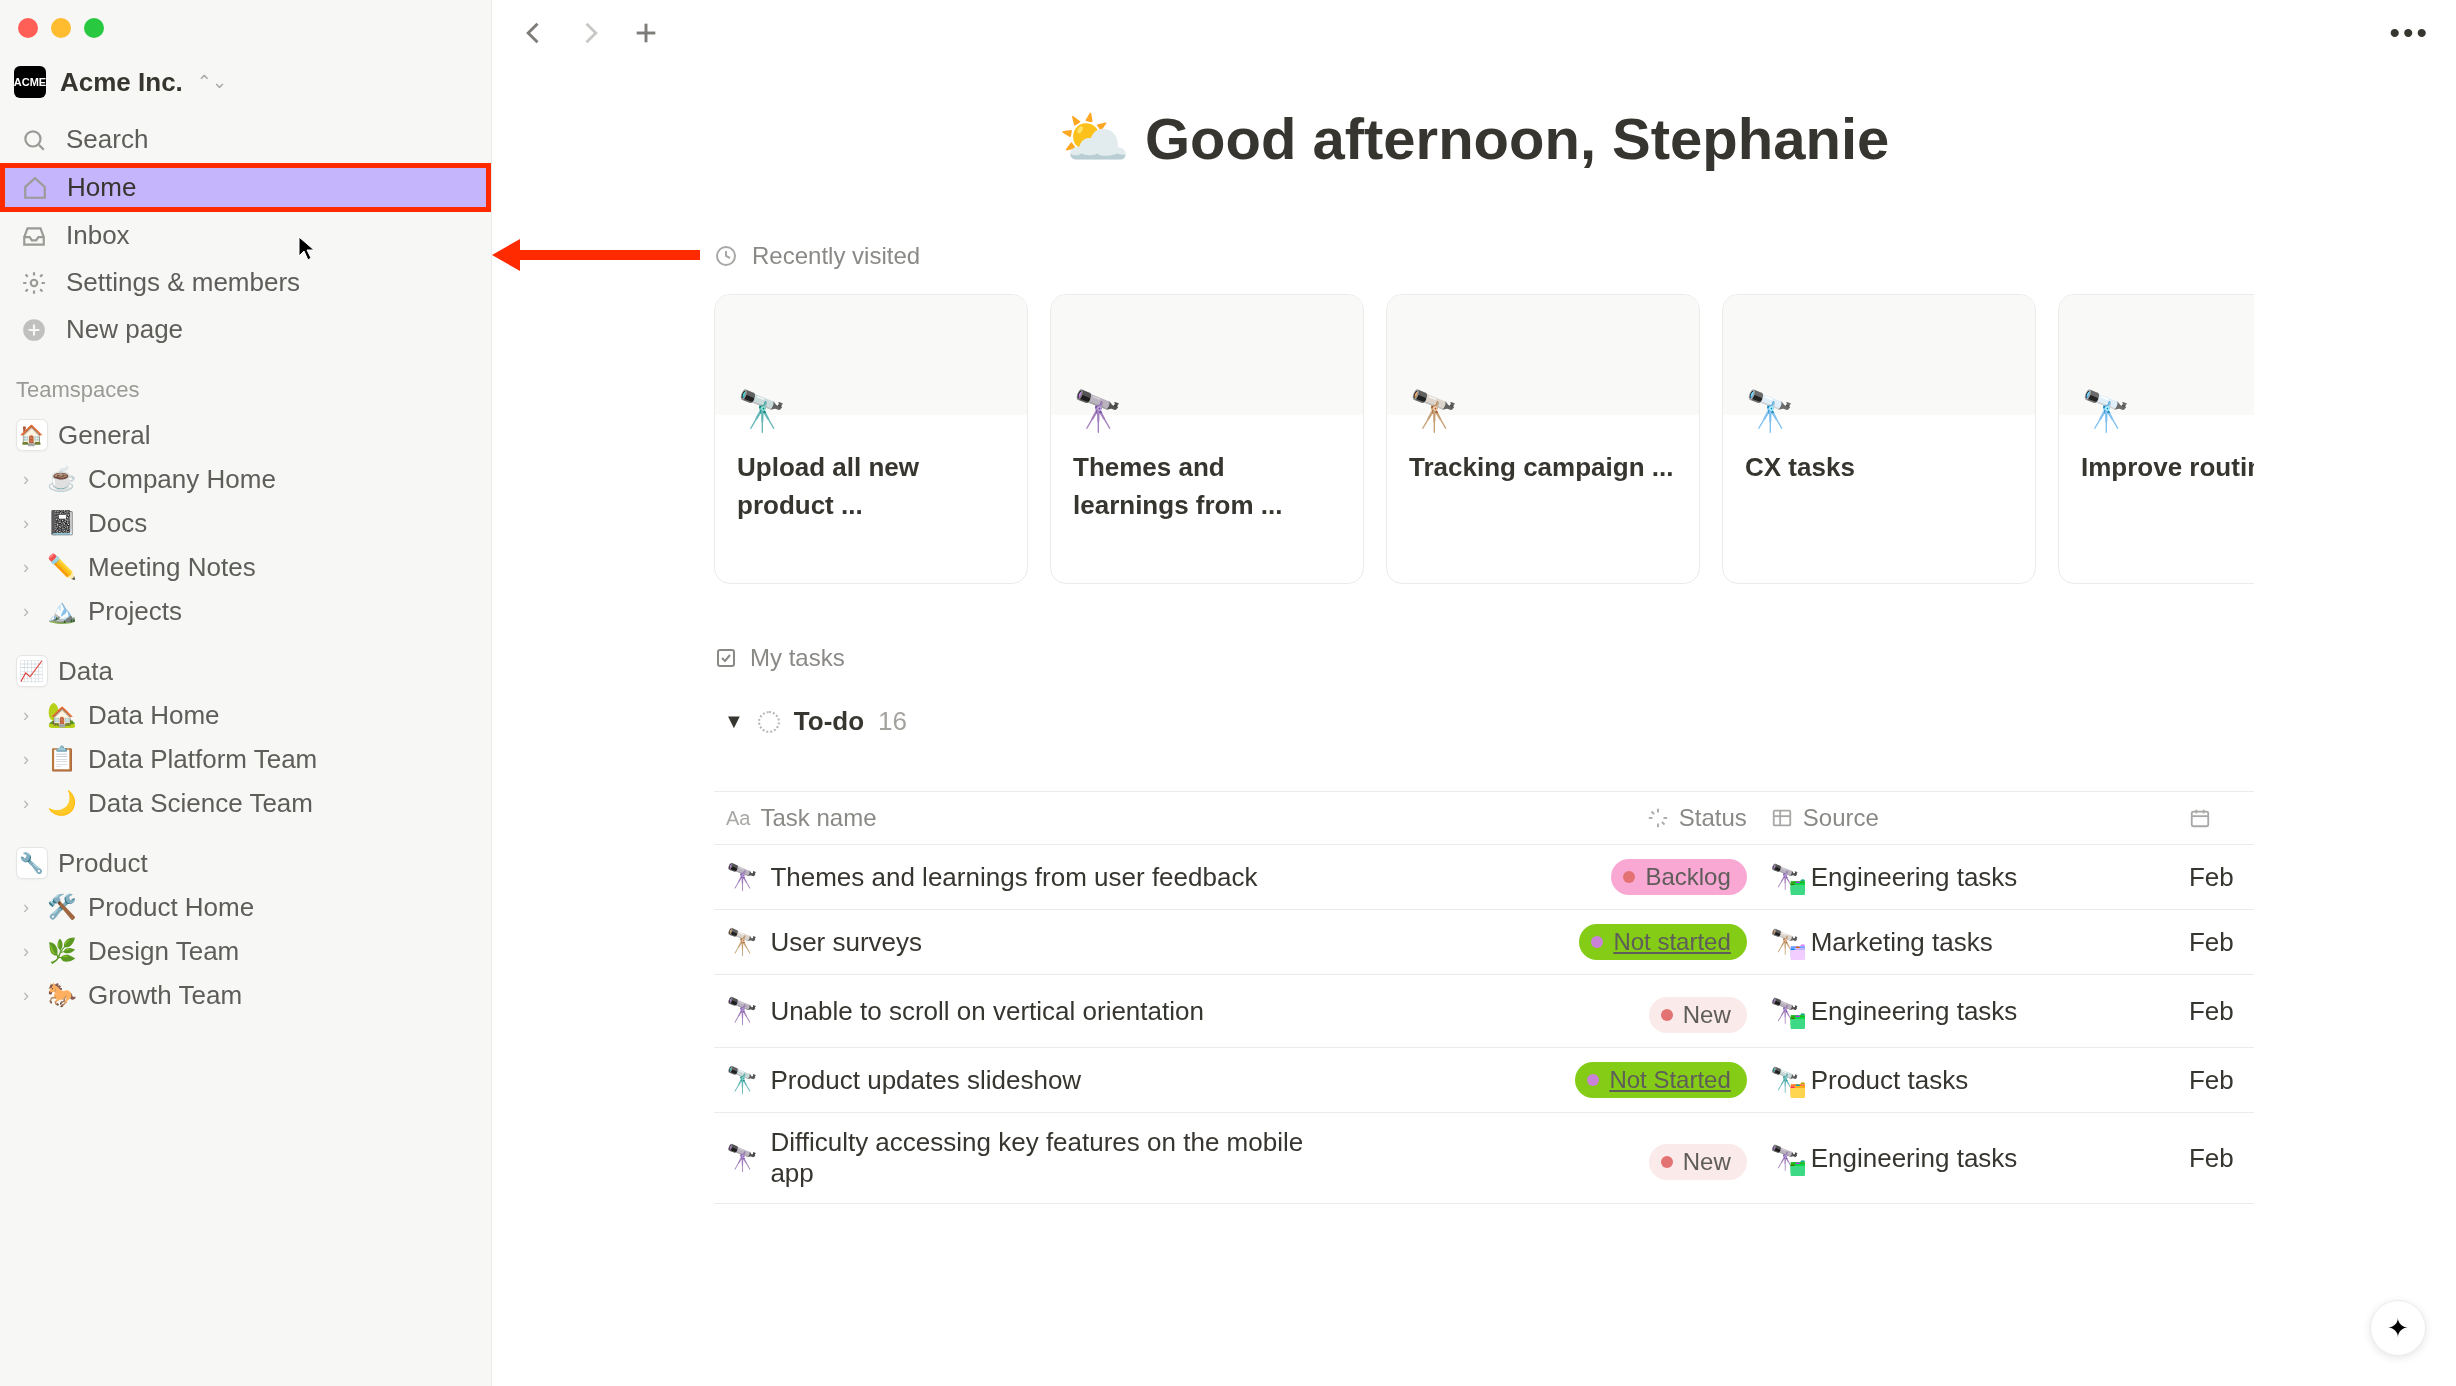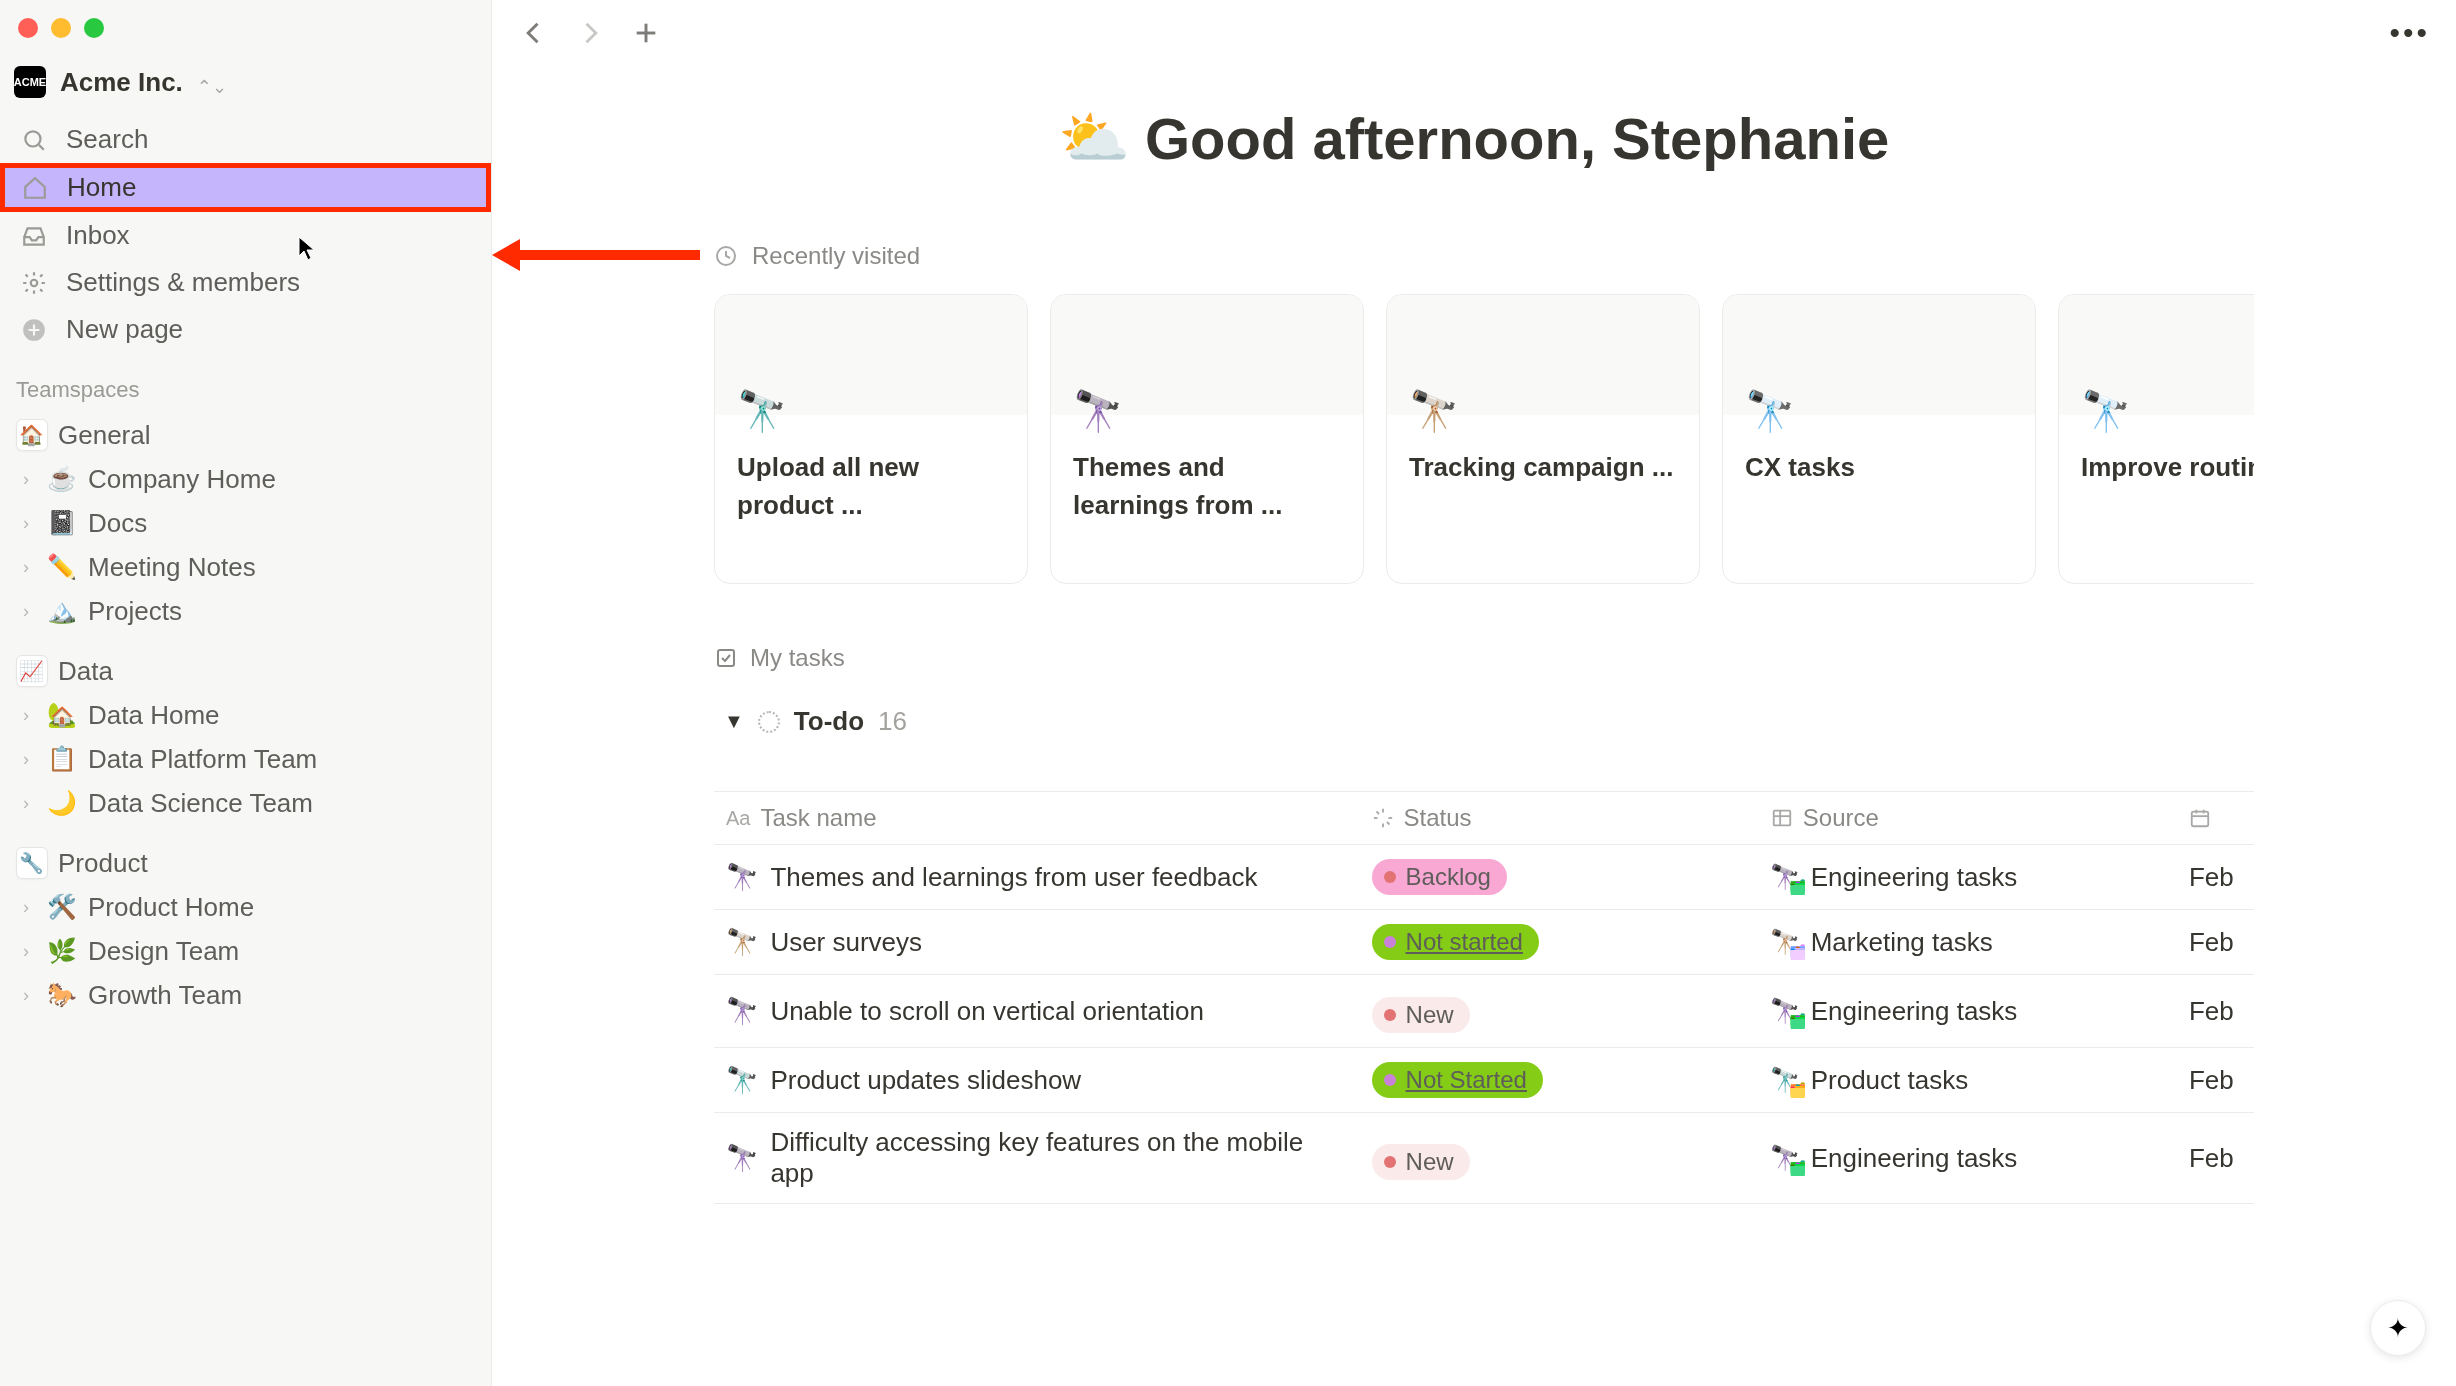--- a/index.html
+++ b/index.html
@@ -31,21 +31,21 @@
 .window-dot {
   width: 20px;
   height: 20px;
   border-radius: 50%;
 }
 .dot-red { background: #ff5f57; }
 .dot-yellow { background: #febc2e; }
 .dot-green { background: #28c840; }
 .workspace-header {
   display: flex;
-  align-items: flex-end;
+  align-items: center;
   gap: 14px;
   padding: 10px 14px 18px 14px;
 }
 .workspace-icon {
   width: 32px;
   height: 32px;
   background: #000;
   color: #fff;
   border-radius: 6px;
   display: flex;
@@ -262,21 +262,21 @@
 .th {
   display: flex;
   align-items: center;
   gap: 10px;
   font-size: 24px;
   color: #8a8986;
   padding: 0 12px;
 }
 .th svg { width: 22px; height: 22px; color:#a8a8a6;}
 .col-name { width: 680px; }
-.col-status { width: 420px; }
+.col-status { width: 420px; justify-content: flex-end; }
 .col-source { width: 440px; }
 .col-date { width: 80px; }
 .table-row {
   display: flex;
   border-bottom: 1px solid #ebebea;
   padding: 14px 0;
   align-items: center;
 }
 .td {
   display: flex;

